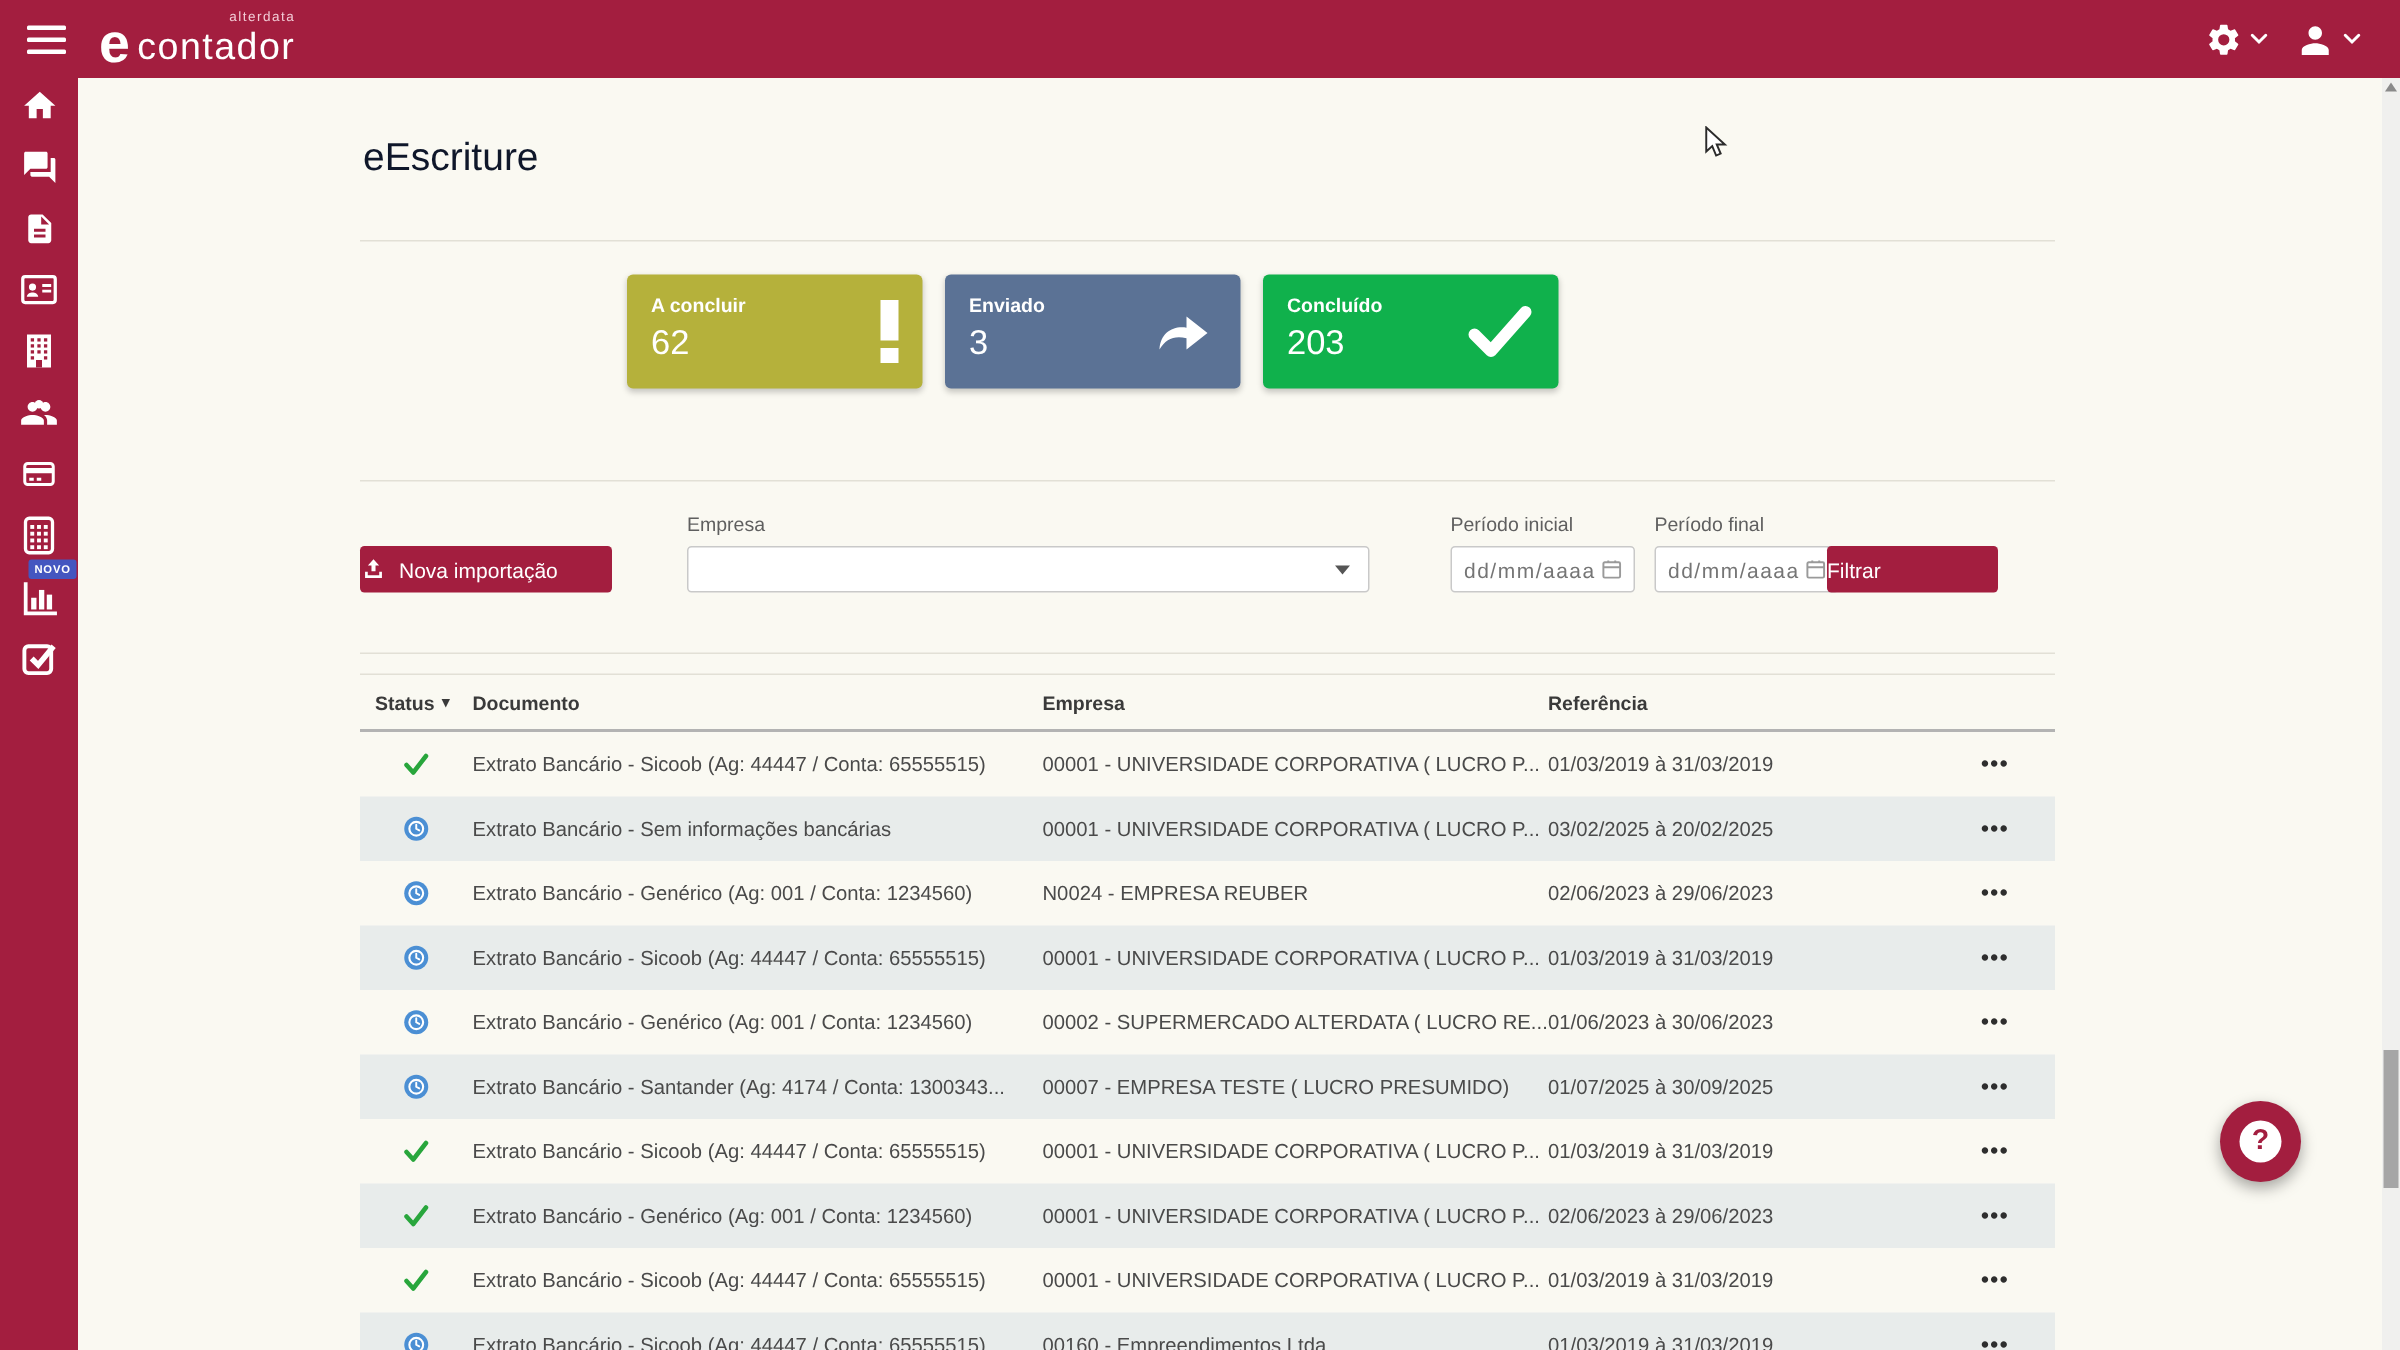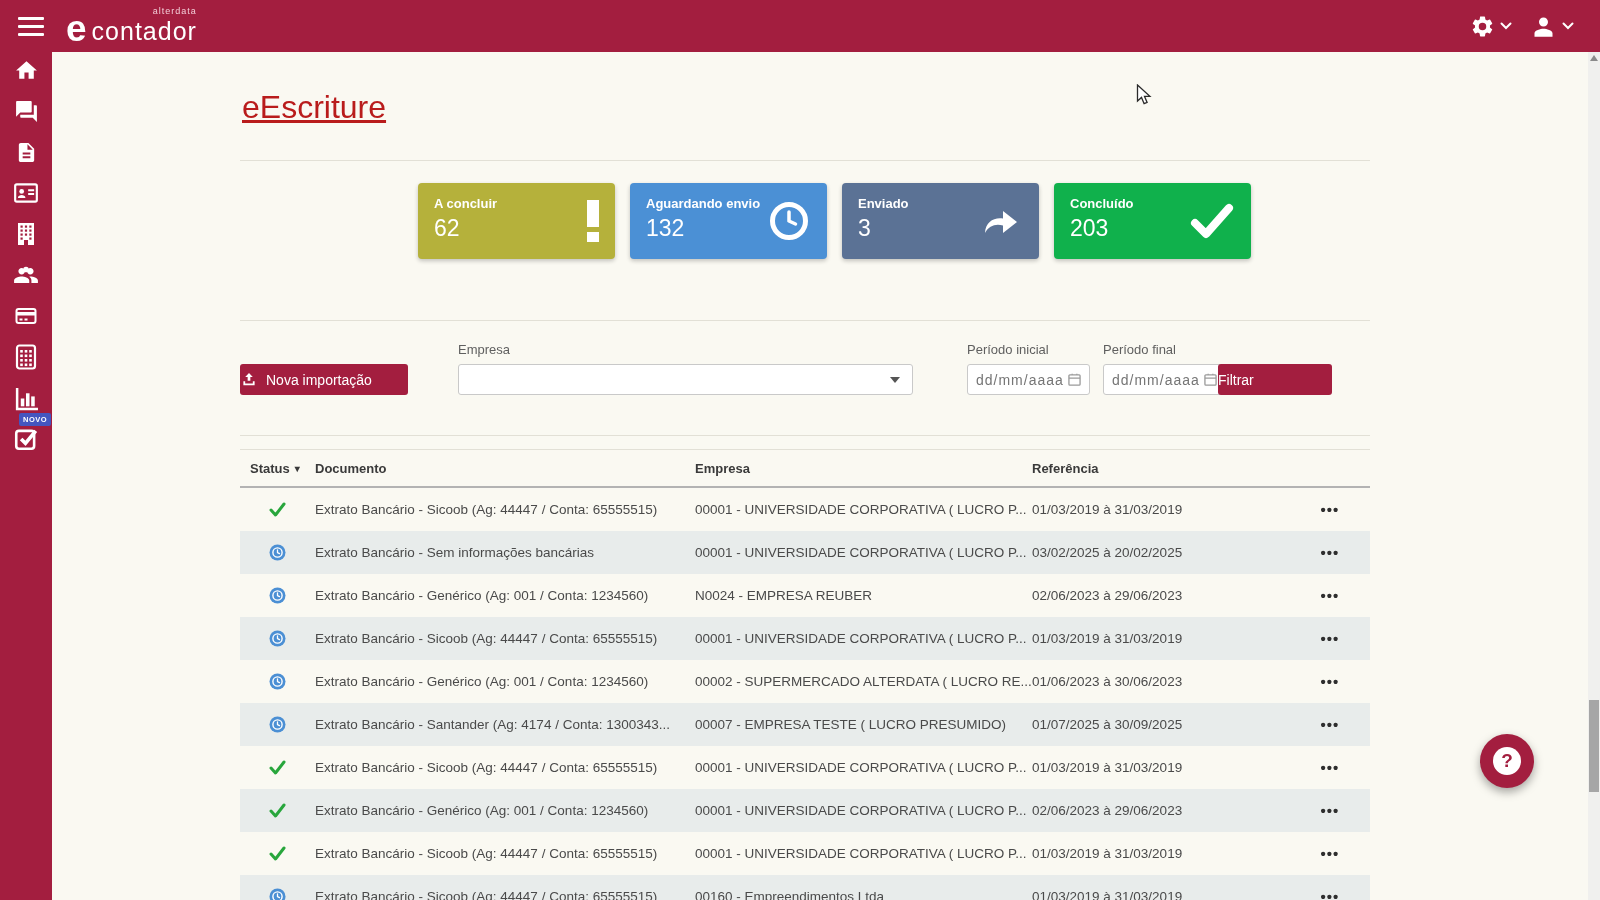--- a/index.html
+++ b/index.html
@@ -18,26 +18,26 @@
   .brand-sub { position:absolute; top:-2px; right:0; font-size:9px; letter-spacing:1px; color:#f3cdd7;padding-left:21px; }
   .brand-name { font-size:25px; font-weight:400; letter-spacing:1px; line-height:26px; }
   .topbar-right { margin-left:auto; margin-right:26px; display:flex; align-items:center; gap:18px; }
   .topbar-item { display:flex; align-items:center; gap:5px; cursor:pointer; }
 
   
   .sidebar { position:absolute; left:0; top:52px; width:52px; height:848px; background:#a31e3f; z-index:20;
              display:flex; flex-direction:column; align-items:center; padding-top:6px; gap:17px; }
   .side-item { position:relative; width:26px; height:24px; display:flex; align-items:center; justify-content:center; cursor:pointer; }
   .novo { position:absolute; top:-13px; left:6px; background:#4456c0; color:#fff; font-size:7.5px; font-weight:700;
-          letter-spacing:.5px; padding:2px 4px; border-radius:2px;margin-top:40px; }
+          letter-spacing:.5px; padding:2px 4px; border-radius:2px; }
 
   
   .main { position:absolute; left:52px; top:52px; width:1536px; height:848px; background:#faf9f2; }
   .content { position:absolute; left:188px; top:0; width:1130px; height:848px; }
-  .page-title { position:absolute; left:2px; top:37px; font-size:32px; font-weight:400; color:#b91c1c;text-decoration:underline; }
+  .page-title { position:absolute; left:2px; top:37px; font-size:26px; font-weight:400; color:#0f172a; }
   .divider { position:absolute; left:0; width:1130px; height:0; border-top:1px solid #e2e0d6; }
   .d1 { top:108px; } .d2 { top:268px; } .d3 { top:383px; }
 
   
   .cards { position:absolute; left:148px; top:131px; display:flex; gap:15px;padding-left:30px; }
   .card { position:relative; width:197px; height:76px; border-radius:4px; color:#fff; padding:13px 16px;
           box-shadow:0 2px 4px rgba(0,0,0,.22); cursor:pointer; }
   .card-label { font-size:13px; font-weight:700; }
   .card-value { font-size:23px; margin-top:4px; }
   .card-icon { position:absolute; right:16px; top:50%; transform:translateY(-50%); }
@@ -228,28 +228,20 @@
 
       <div class="cards">
         <div class="card" style="background: rgb(181, 177, 59);">
           <div class="card-label">A concluir</div>
           <div class="card-value">62</div>
           <div class="card-icon excl">
               <div class="excl-bar"></div>
               <div class="excl-dot"></div>
             </div>
         </div>
-        <div class="card" style="background: rgb(75, 144, 213);">
-          <div class="card-label">Aguardando envio</div>
-          <div class="card-value">132</div>
-          <svg class="card-icon" width="44" height="44" viewBox="0 0 44 44">
-              <circle cx="22" cy="22" r="16.5" fill="none" stroke="#fff" stroke-width="5"></circle>
-              <path d="M22 22V13M22 22l6.5 3" stroke="#fff" stroke-width="3.5" stroke-linecap="round"></path>
-            </svg>
-        </div>
         <div class="card" style="background: rgb(91, 114, 149);">
           <div class="card-label">Enviado</div>
           <div class="card-value">3</div>
           <svg class="card-icon" width="44" height="40" viewBox="0 0 44 40">
               <path fill="#fff" d="M6 32c.5-11 9-16 18-14.5V10l14 11-14 11v-7.5C16 22.5 10 25 6 32z"></path>
             </svg>
         </div>
         <div class="card" style="background: rgb(16, 177, 76);">
           <div class="card-label">Concluído</div>
           <div class="card-value">203</div>

